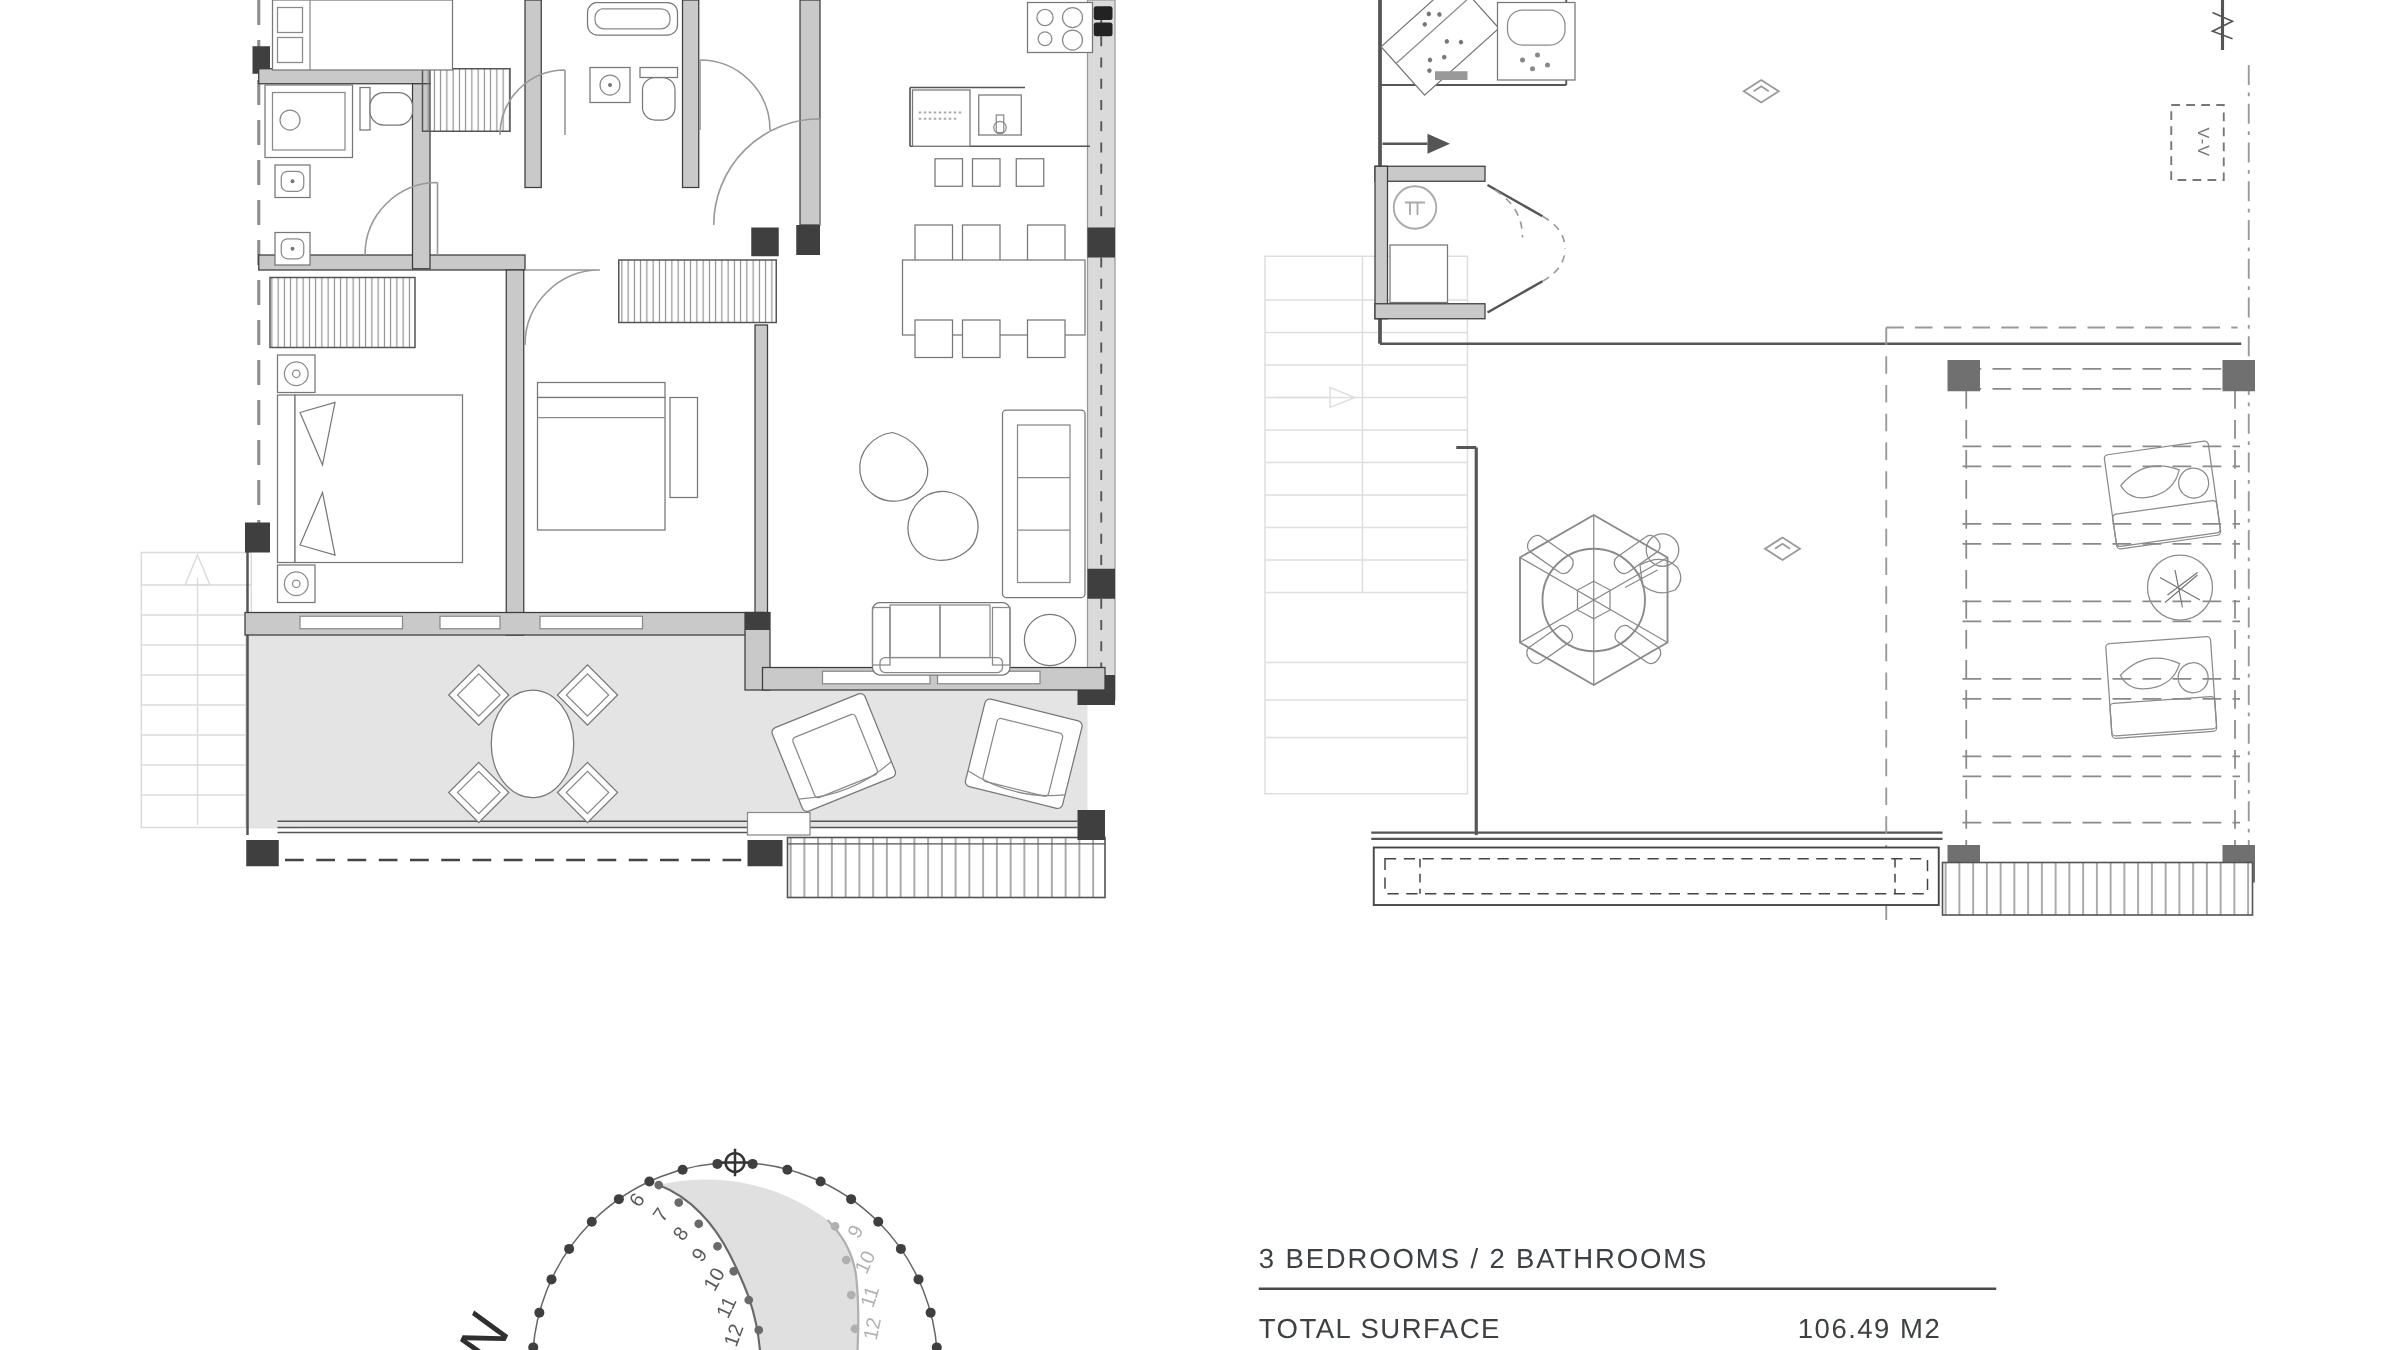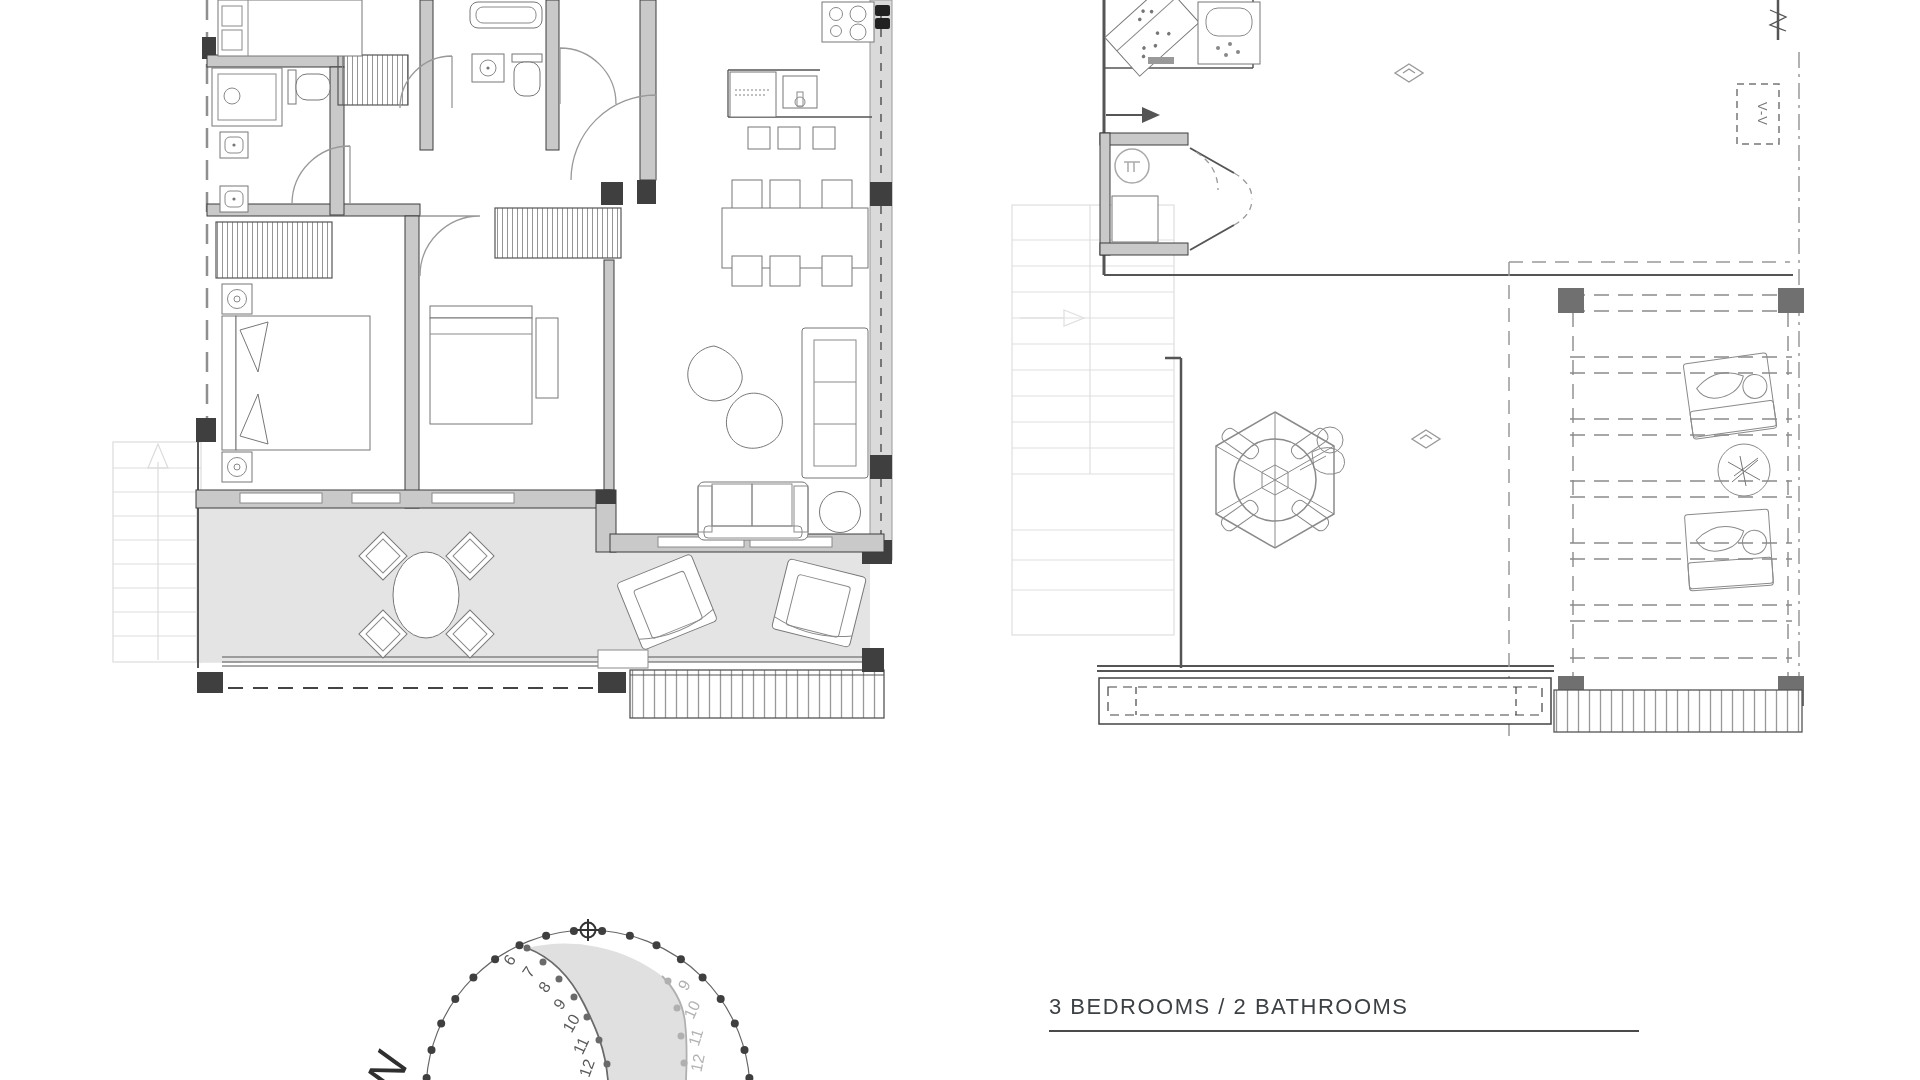--- a/index.html
+++ b/index.html
@@ -17,21 +17,21 @@
   .ln{stroke:#555;fill:none;}
   .furn{stroke:#777;fill:#fff;}
   .furn2{stroke:#8a8a8a;fill:none;}
   .arc{stroke:#999;fill:none;stroke-width:1.3;}
   .winrect{fill:#fff;stroke:#8a8a8a;stroke-width:1;}
   .faintg{stroke:var(--faint);fill:none;stroke-width:1.2;}
   .sun-label{font-size:16px;fill:#5a5a5a;}
   .sun-label-light{font-size:16px;fill:#b2b2b2;}
   .north{font-size:48px;font-style:italic;fill:#2f2f2f;}
   .vv{font-size:13px;fill:#777;letter-spacing:1px;}
-  #summary{position:absolute;left:1049px;top:994px;width:590px;color:var(--text_color);}
+  #summary{position:absolute;left:1007px;top:994px;width:590px;color:var(--text_color);}
   #summary .title{font-size:22px;letter-spacing:1.5px;font-weight:500;}
   #summary .rule{height:0;border-bottom:2px solid #4a4a4a;margin-top:10px;}
   #summary .row{display:flex;justify-content:space-between;margin-top:18px;font-size:22px;letter-spacing:1.2px;}
   #summary .row .value{padding-right:44px;}
 </style>
 </head>
 <body>
 
 <svg width="1920" height="1080" viewBox="0 0 1920 1080">
   <defs>
@@ -465,13 +465,17 @@
     <text class="sun-label-light" transform="rotate(-72 701 1039)" x="701" y="1039" text-anchor="middle">11</text>
     <text class="sun-label-light" transform="rotate(-78 703 1064)" x="703" y="1064" text-anchor="middle">12</text>
 
     <text class="north" transform="rotate(-65 402 1078)" x="402" y="1078" text-anchor="middle">N</text>
   </g>
 </svg>
 
 <div id="summary">
   <div class="title">3 BEDROOMS / 2 BATHROOMS</div>
   <div class="rule"></div>
+  <div class="row">
+    <span class="label">TOTAL SURFACE</span>
+    <span class="value">106.49 M2</span>
+  </div>
 </div>
 
 </body></html>

